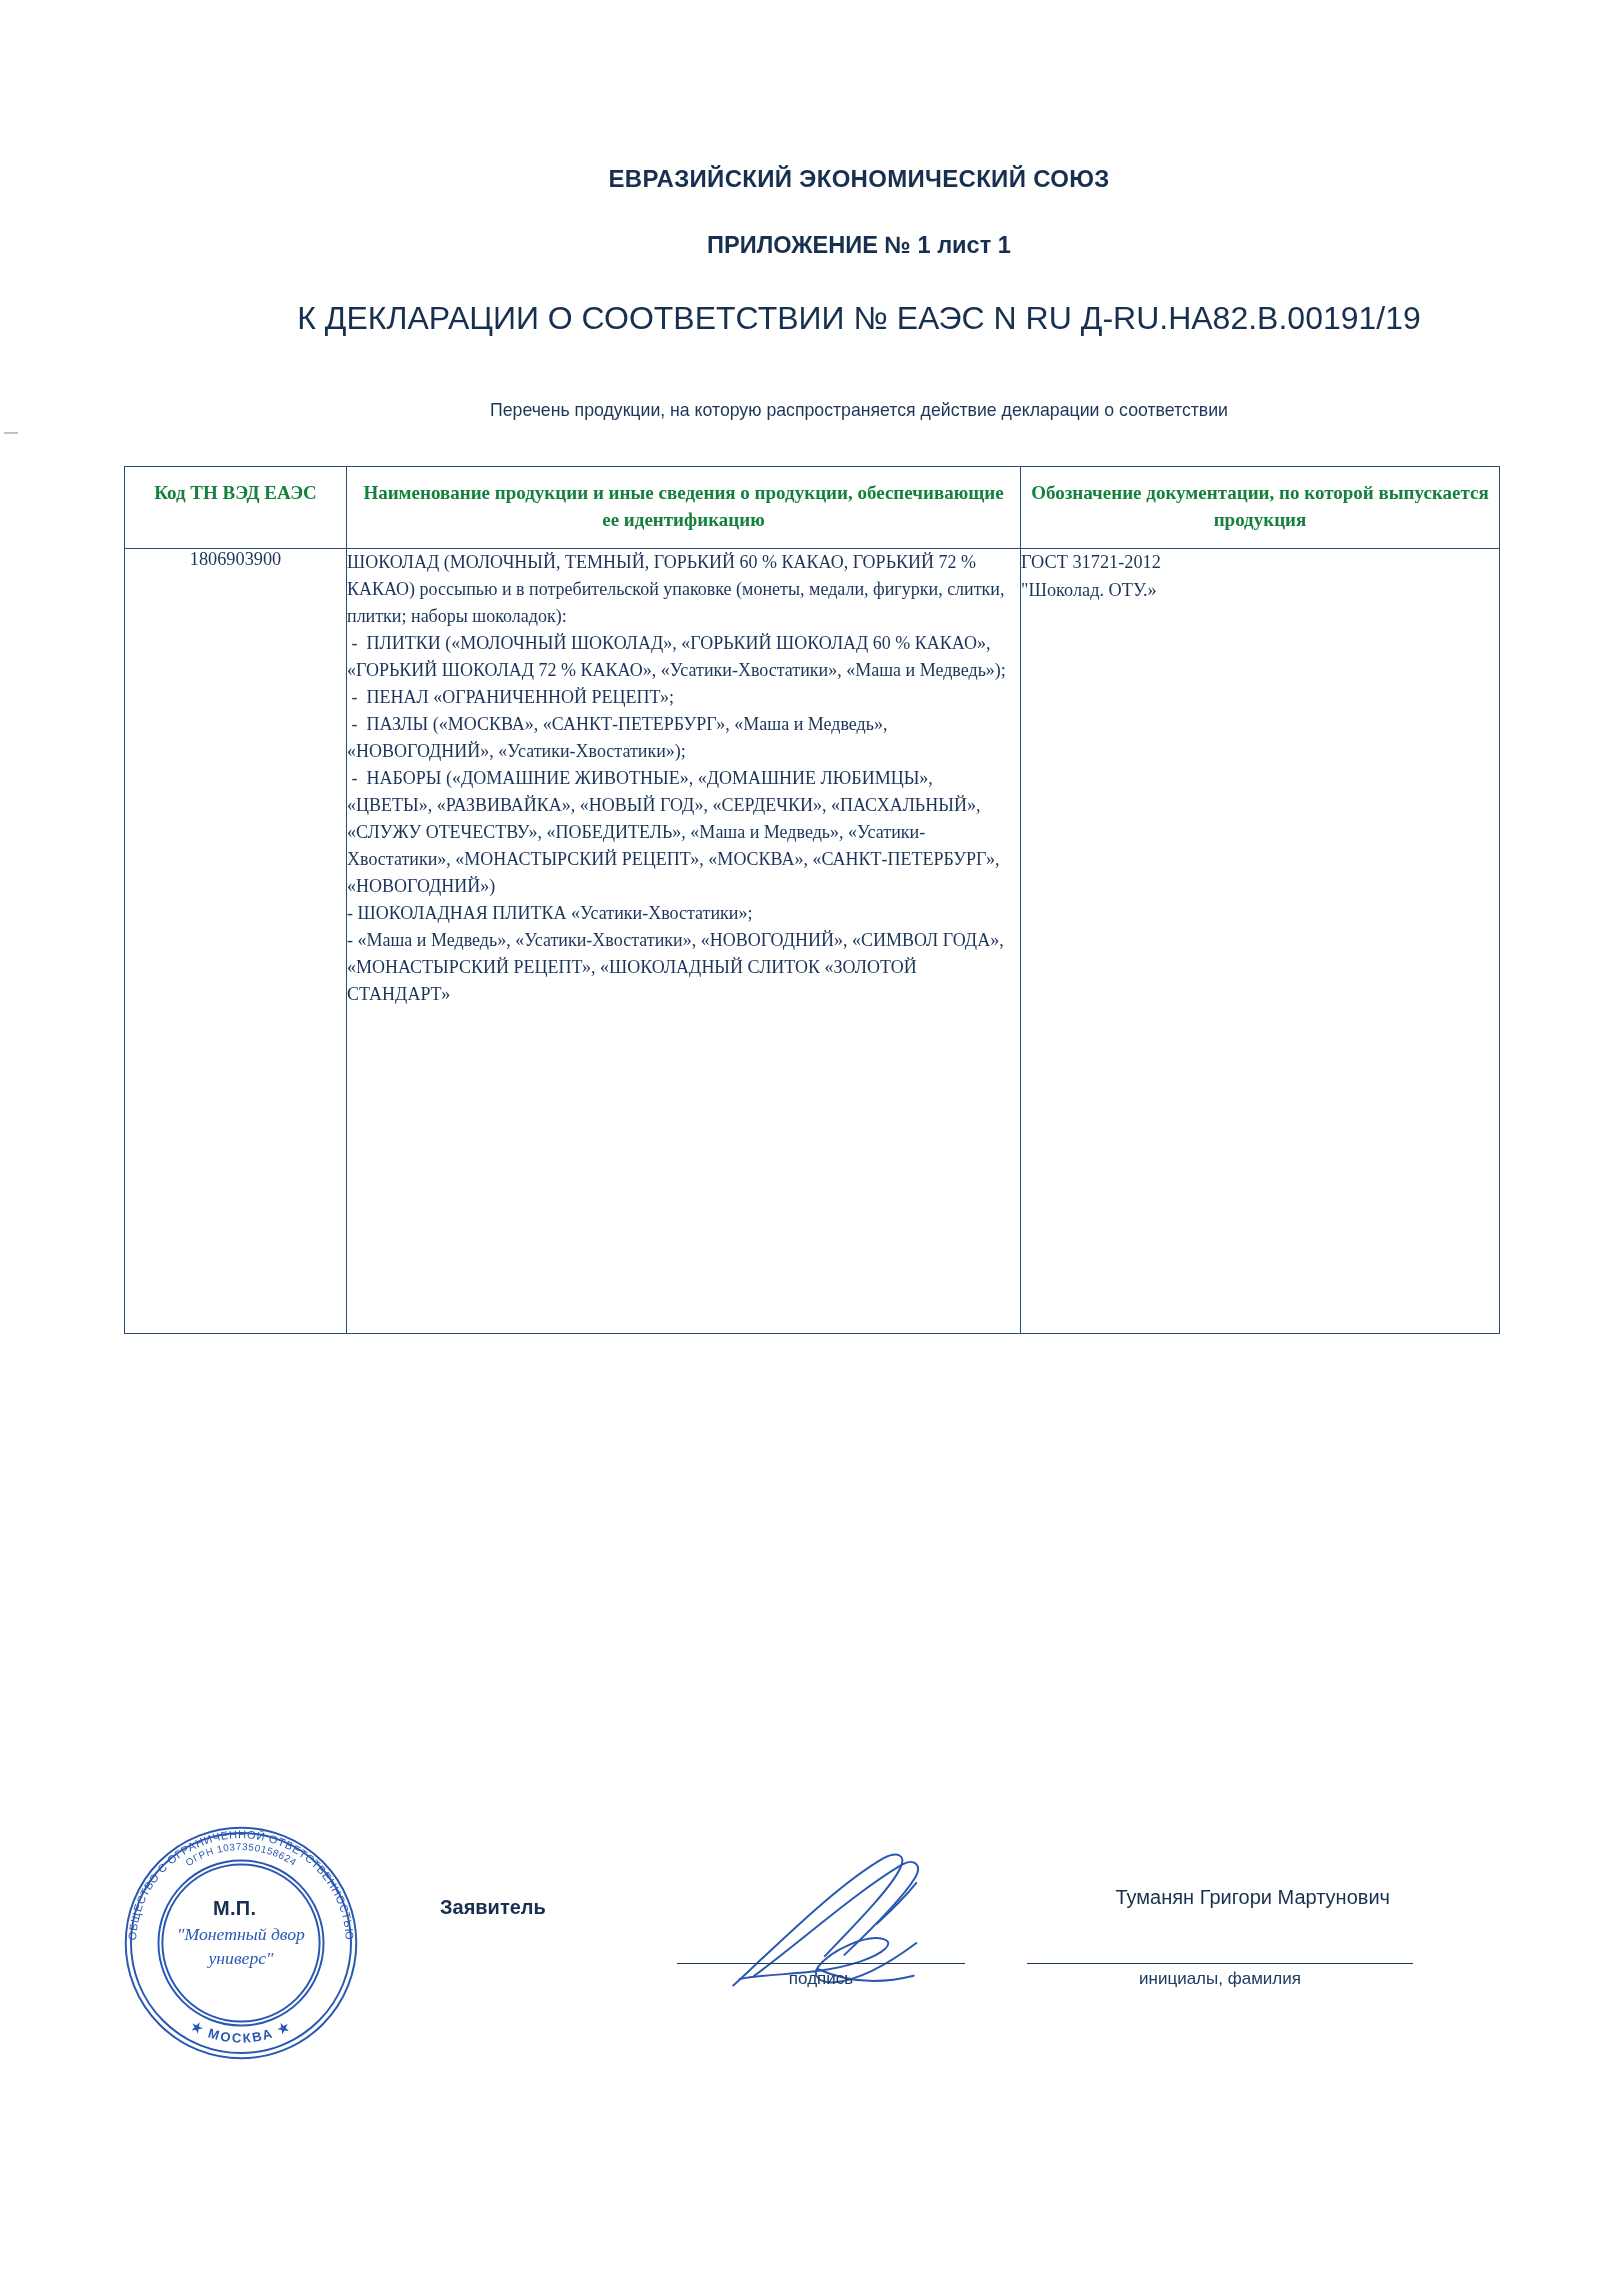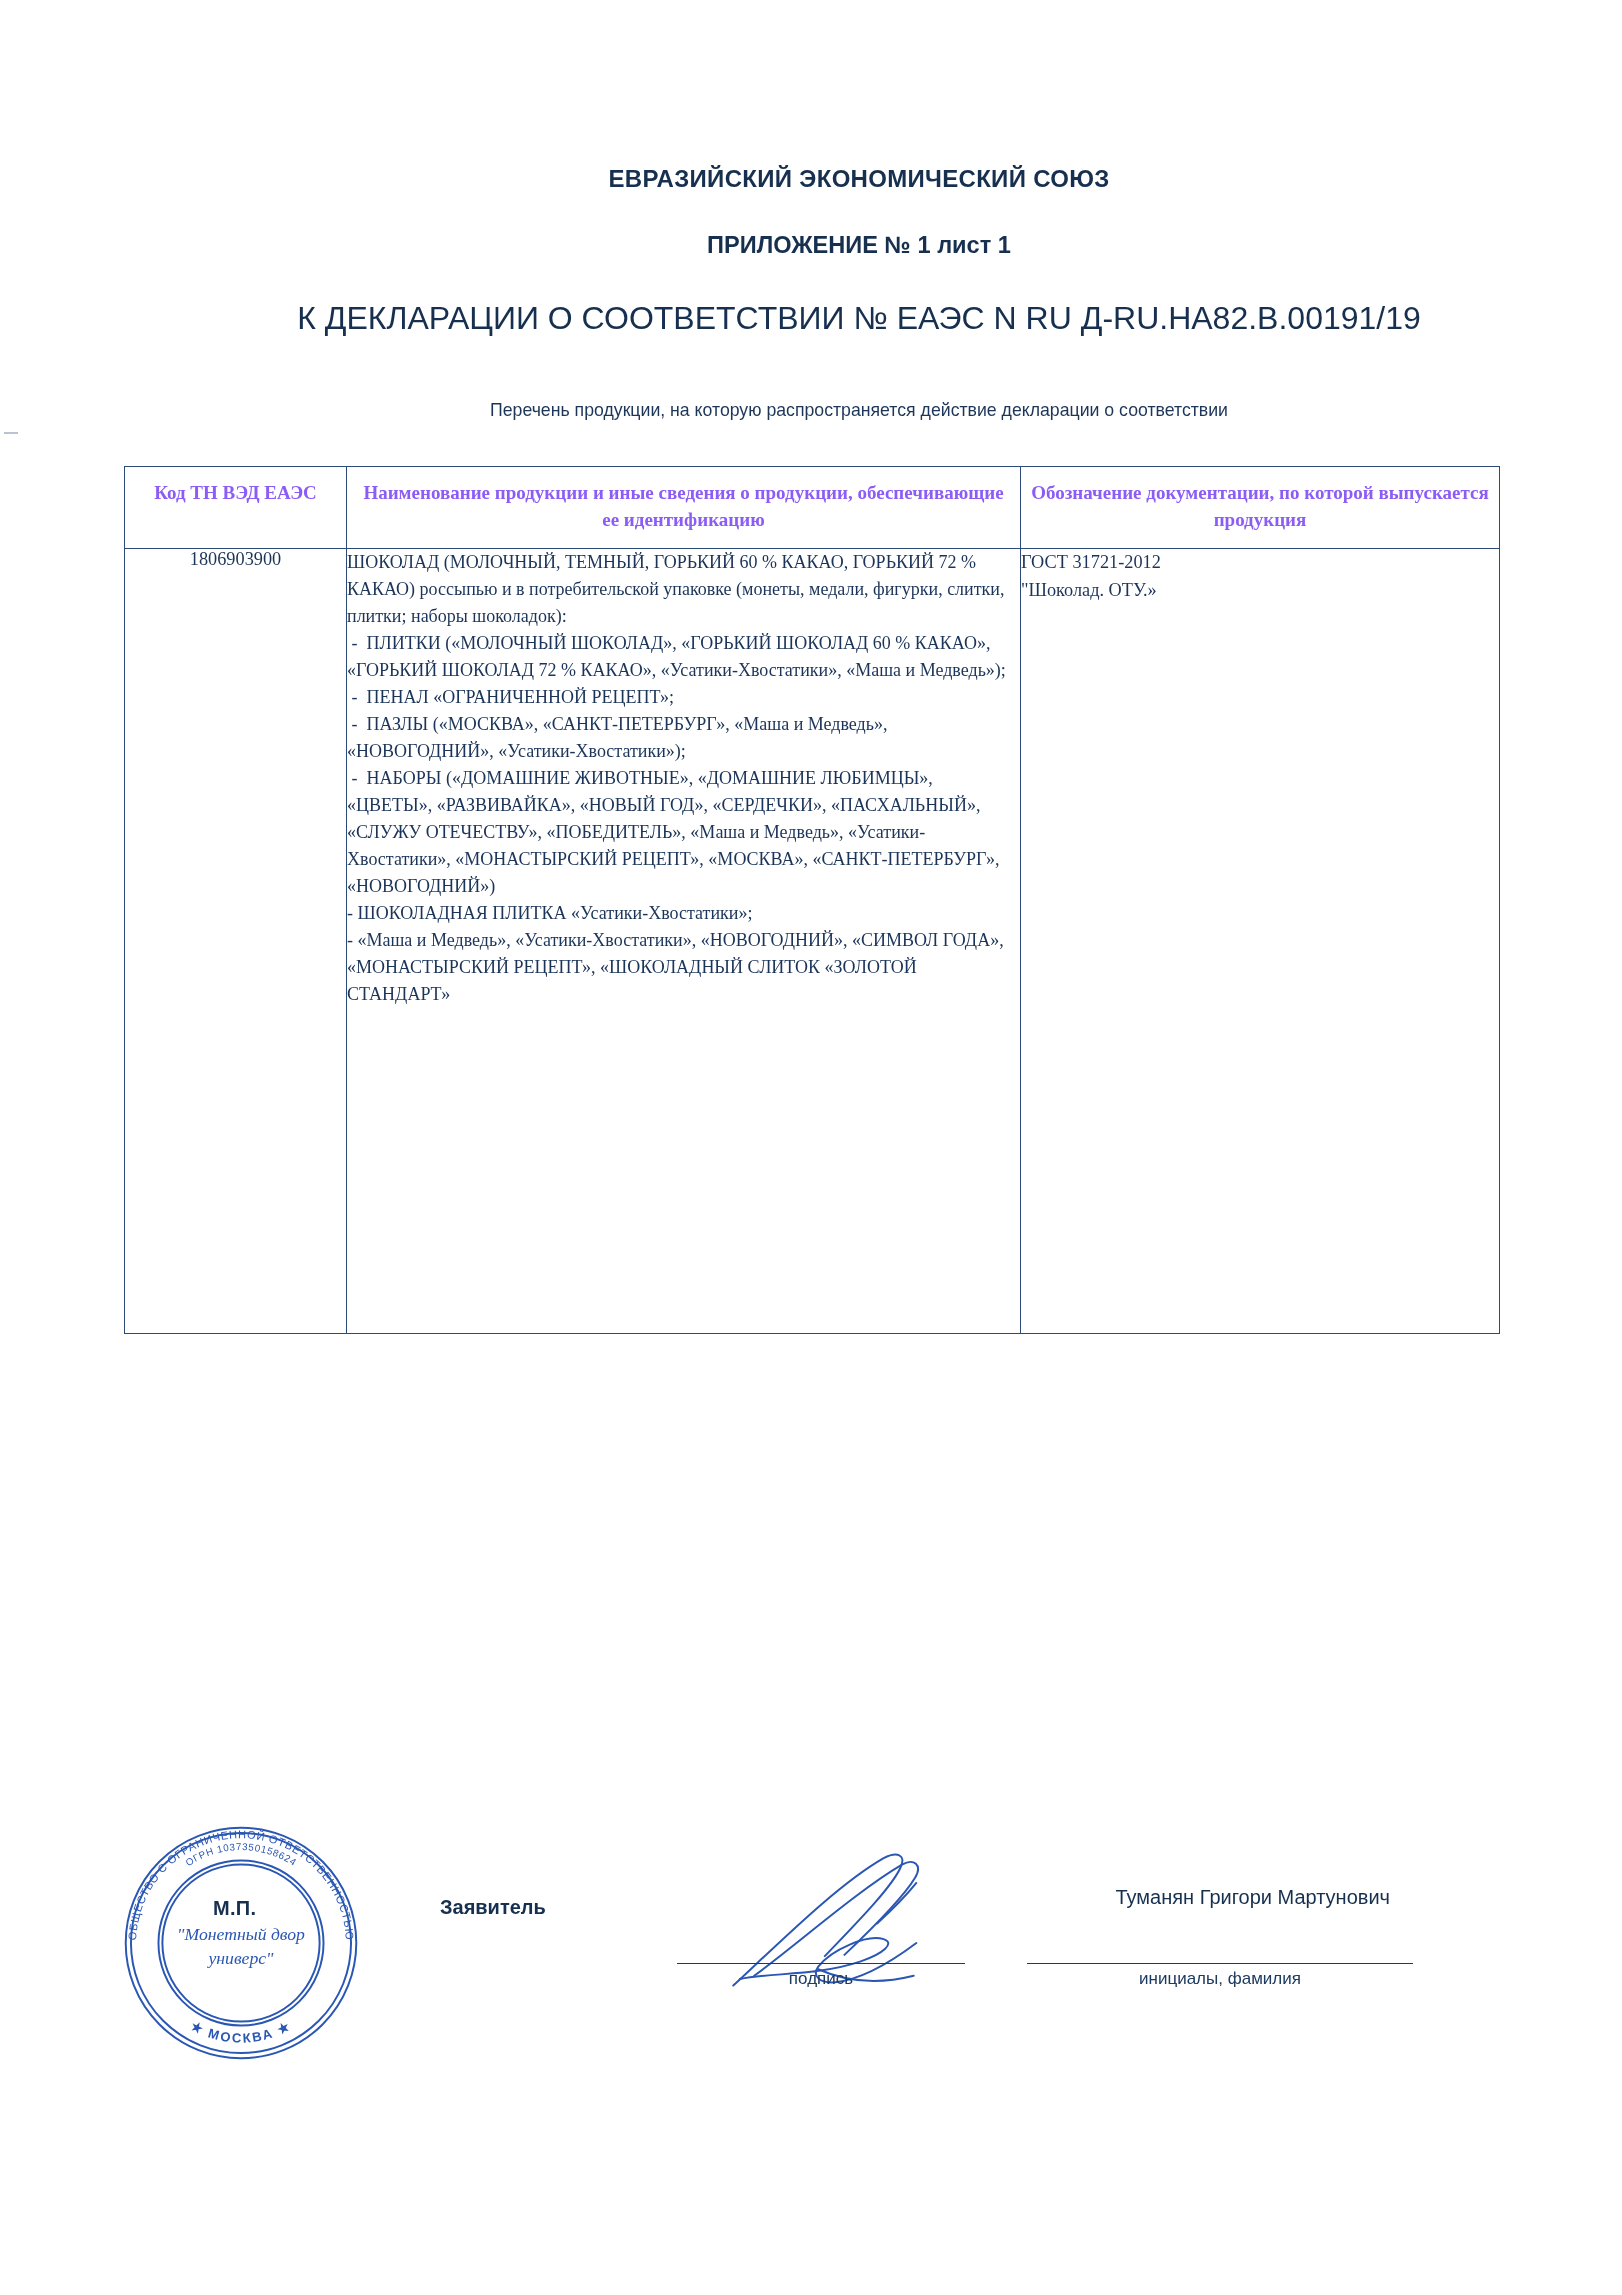--- a/index.html
+++ b/index.html
@@ -71,21 +71,21 @@
     border: 1.3px solid #2b4a78;
     vertical-align: top;
     padding: 0;
   }
   .tbl thead th {
     text-align: center;
     font-family: "Liberation Serif", serif;
     font-weight: bold;
     font-size: 19px;
     line-height: 1.42;
-    color: #8b5cf6;
+    color: #15803d;
     padding: 13px 9.2px 14.4px 9.2px;
   }
   .col1 { width: 222px; }
   .col2 { width: 674px; }
   .col3 { width: 479px; }
 
   .cell-code {
     text-align: center;
     font-family: "Liberation Serif", serif;
     font-size: 18.3px;

